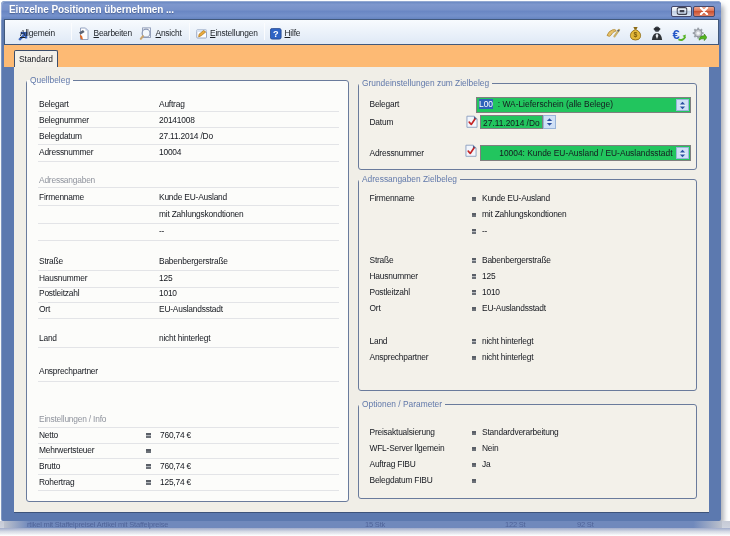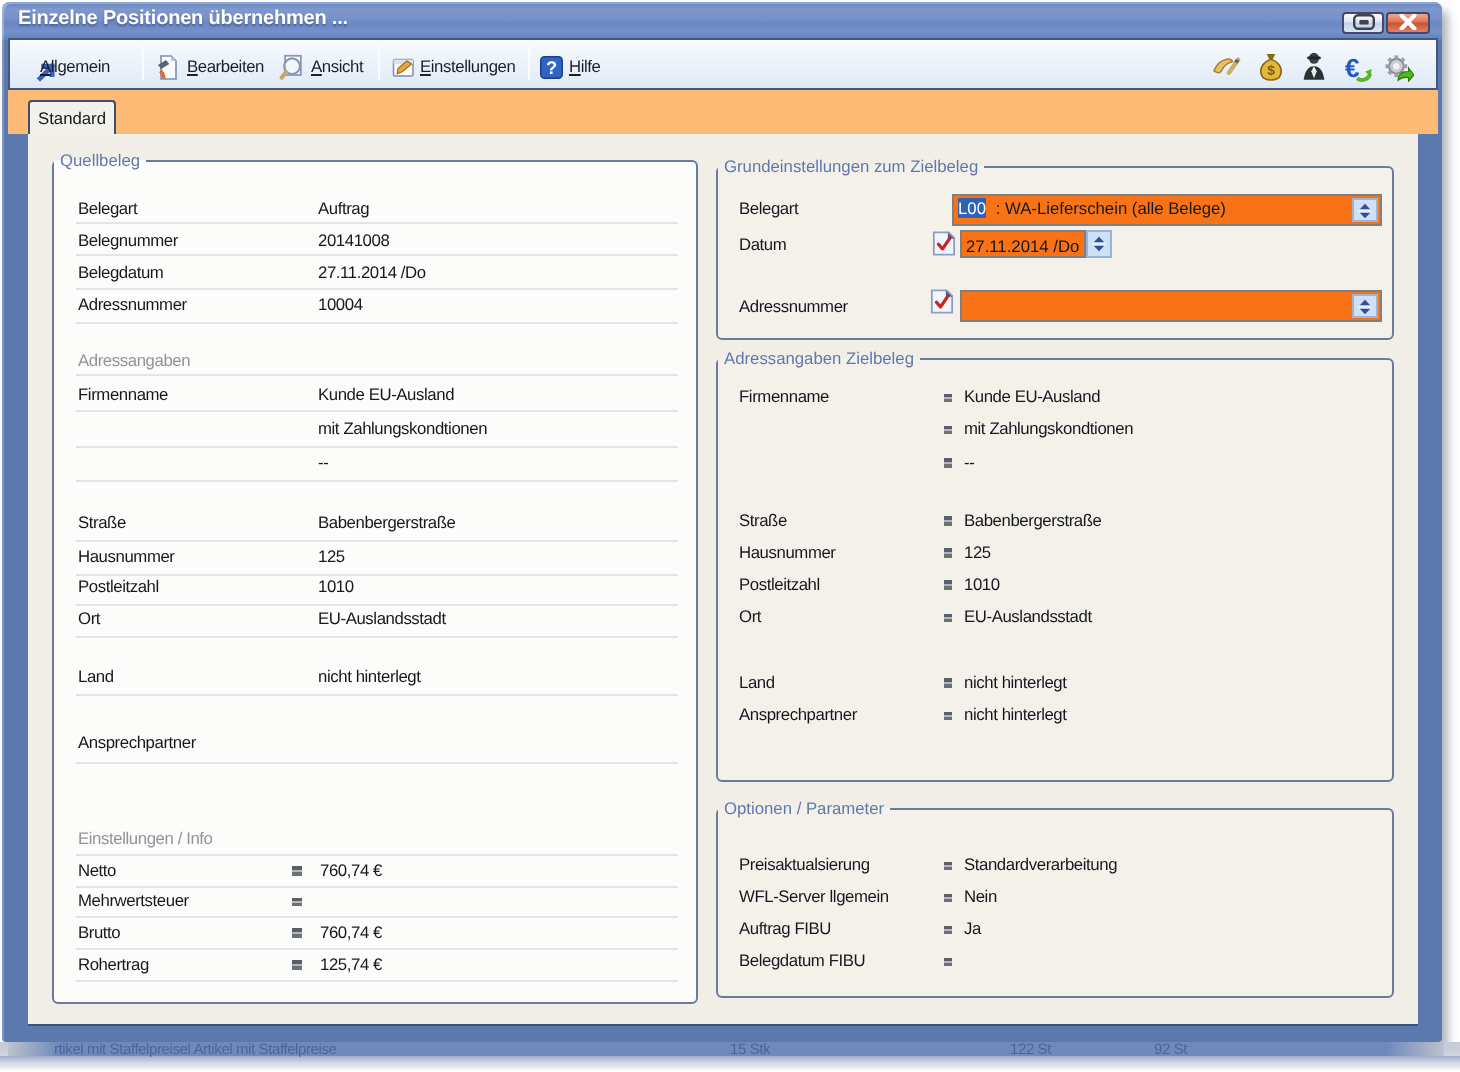--- a/index.html
+++ b/index.html
@@ -28,21 +28,21 @@
   border:1px solid #3c4e6b;border-bottom:none;border-radius:2px 2px 0 0;
   text-align:center;line-height:16px;color:#15181f;}
 #client{position:absolute;left:14px;top:67px;width:694.5px;height:446px;background:#f0eee7;
   border-bottom:1.5px solid #3d537a;}
 .gbox{position:absolute;border:1px solid #6a7b9c;border-radius:3px;}
 .glabel{position:absolute;color:#6078aa;line-height:10px;padding:0 3px;}
 .sep{position:absolute;height:1px;background:#e3e4e7;}
 .lbl,.val{position:absolute;line-height:10px;white-space:pre;letter-spacing:-0.2px;}
 .grey{color:#8f939d;}
 .sq{position:absolute;width:4.5px;height:4.5px;background:linear-gradient(180deg,#5a5f67 0,#5a5f67 38%,#b4b8bd 38%,#b4b8bd 58%,#6c7178 58%,#6c7178 100%);}
-.field{position:absolute;background:#f97316;border:1px solid #7f7f7f;font-size:8.4px;}
+.field{position:absolute;background:#22c55e;border:1px solid #7f7f7f;font-size:8.4px;}
 .hl{background:#2e62b9;color:#fff;}
 </style></head>
 <body>
 
 <div id="win">
   <div id="title">
       <span class="txt">Einzelne Positionen übernehmen ...</span>
     </div>
   <div id="btn-rest" class="tbtn">
       <svg width="11" height="8" viewBox="0 0 11 8">
@@ -231,20 +231,21 @@
       <rect x="2.6" y="5.8" width="7.8" height="1.4" fill="#e7f0fb"></rect>
     </svg>
 </div>
 <div class="lbl" style="left:369.5px;top:148px;">Adressnummer</div>
 <svg class="abs" style="left:465px;top:143.5px;" width="12" height="13.5" viewBox="0 0 13 14">
     <path d="M1 1 h8 l3 3 v9 h-11z" fill="#f2f6fc" stroke="#8ba0c0"></path>
     <path d="M8.6 1 l3.4 3.4 h-3.4z" fill="#44608f"></path>
     <path d="M3.5 7.4 l2.2 2.5 4 -5.8" fill="none" stroke="#c42525" stroke-width="1.8" stroke-linecap="round" stroke-linejoin="round"></path>
   </svg>
 <div class="field" style="left:479.5px;top:144.5px;width:211px;height:16px;">
+  <span style="position:absolute;right:17px;top:2.5px;line-height:10px;">10004: Kunde EU-Ausland / EU-Auslandsstadt</span>
   <div class="abs" style="right:1px;top:1px;width:13px;height:12.5px;background:#cfe0f6;border:1px solid #98b4d8;">
     <svg width="11" height="11" viewBox="0 0 13 13" style="position:absolute;left:0px;top:0px;">
         <path d="M6.5 2.2 L9.6 5.4 H3.4z" fill="#2b50a0"></path>
         <path d="M6.5 10.8 L9.6 7.6 H3.4z" fill="#2b50a0"></path>
         <rect x="2.6" y="5.8" width="7.8" height="1.4" fill="#e7f0fb"></rect>
       </svg>
   </div>
 </div>
 
 <div id="rightrows">

